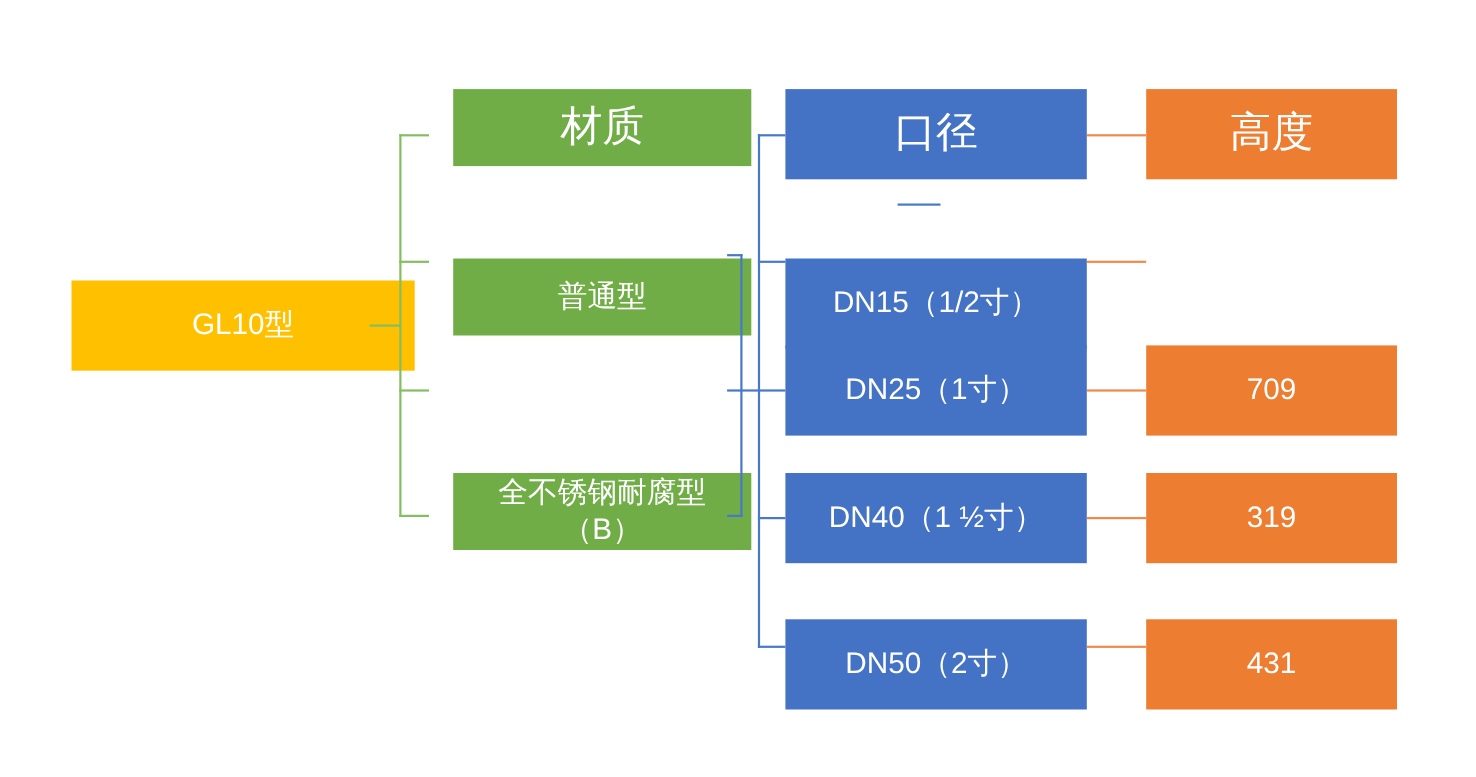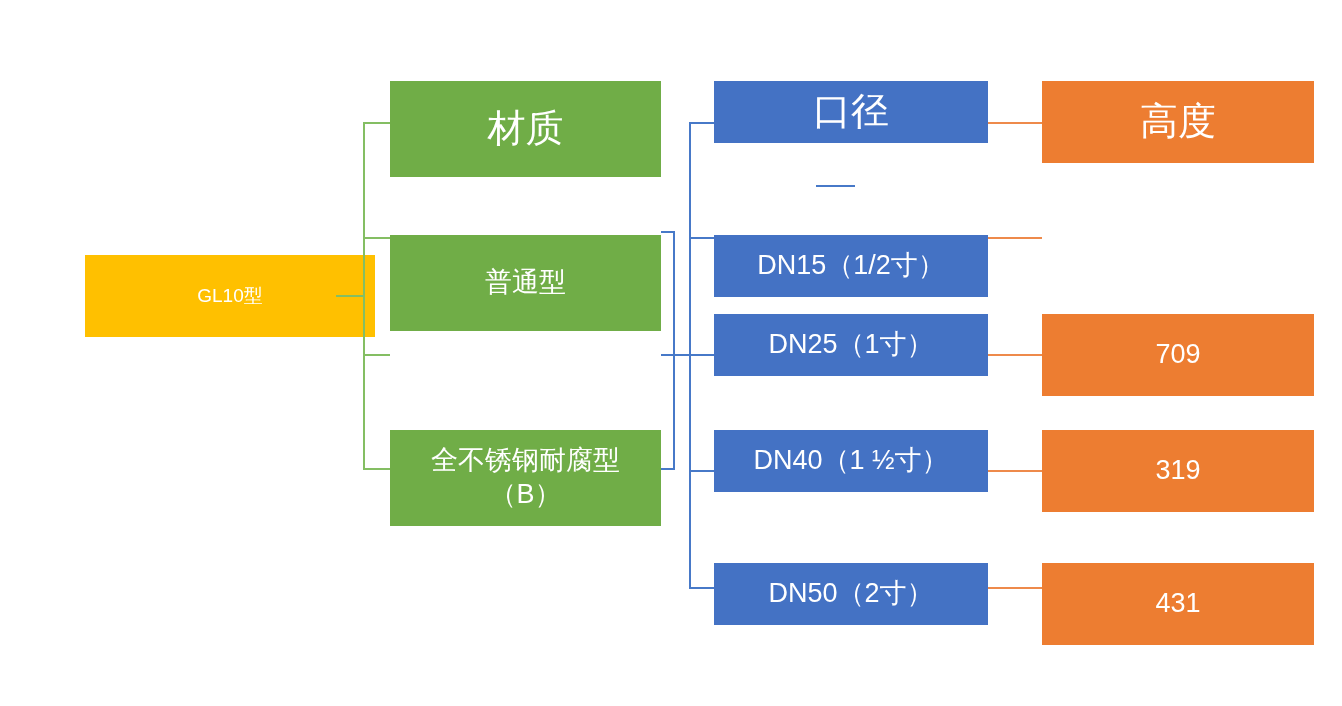--- a/index.html
+++ b/index.html
@@ -29,24 +29,24 @@
     font-family: "Liberation Serif", serif;
     font-size: 38px;
     font-weight: 400;
   }
   .item {
     font-family: "Liberation Sans", sans-serif;
     font-size: 27px;
     font-weight: 400;
     padding: 0 14px;
   }
-  .root-box   { background: var(--root-fill, #FFC000); left: 65px;  top: 255px; width: 290px; height: 82px; font-size: 19px; margin-left: 20px; }
-  .green      { background: var(--material-fill, #70AD47); left: 390px; width: 271px; height: 96px; }
-  .blue       { background: var(--diameter-fill, #4472C4); left: 714px; width: 274px; height: 62px; }
-  .orange     { background: var(--height-fill, #ED7D31);  left: 1042px; width: 272px; height: 82px; text-align: center; }
+  .root-box   { background: var(--root-fill, #FFC000); left: 65px;  top: 255px; width: 312px; height: 82px; font-size: 27px; }
+  .green      { background: var(--material-fill, #70AD47); left: 412px; width: 271px; height: 70px; }
+  .blue       { background: var(--diameter-fill, #4472C4); left: 714px; width: 274px; height: 82px; }
+  .orange     { background: var(--height-fill, #ED7D31);  left: 1042px; width: 228px; height: 82px; text-align: center; }
   .row-h  { top: 81px; }
   .row-1  { top: 197px; margin-top: 38px; }
   .row-2  { top: 314px; }
   .row-3  { top: 430px; }
   .row-4  { top: 547px; margin-top: 16px; }
 
   
   .line { position: absolute; }
   .hline { height: 2px; }
   .vline { width: 2px; }

